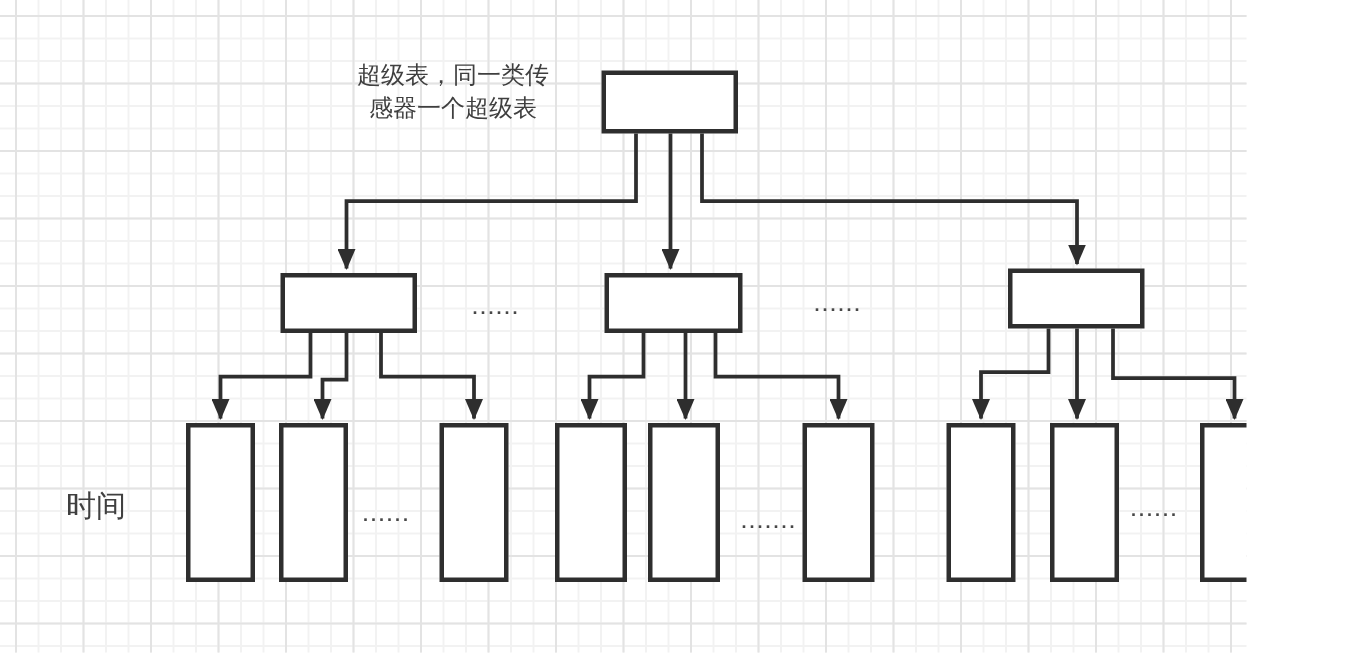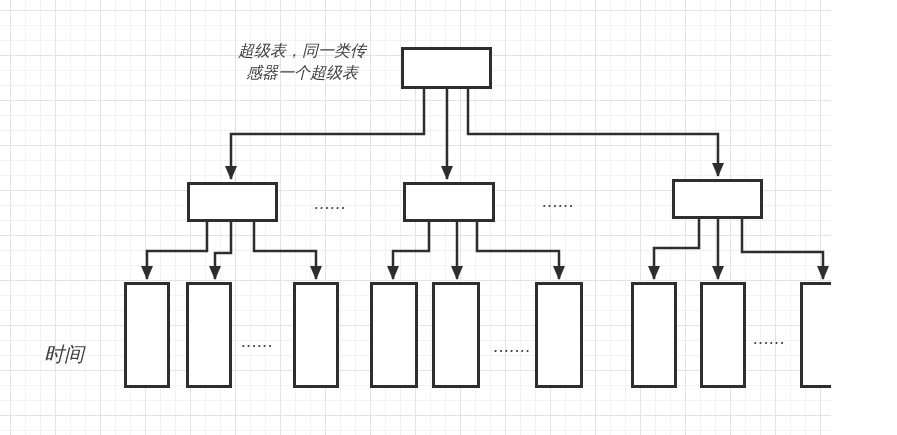--- a/index.html
+++ b/index.html
@@ -19,42 +19,40 @@
     width:831px;height:435px;
     overflow:hidden;
     background-color:var(--bg);
     background-image:
       linear-gradient(var(--grid-major) 1px, transparent 1px),
       linear-gradient(90deg, var(--grid-major) 1px, transparent 1px),
       linear-gradient(var(--grid-minor) 1px, transparent 1px),
       linear-gradient(90deg, var(--grid-minor) 1px, transparent 1px);
     background-size:45px 45px,45px 45px,15px 15px,15px 15px;
     background-position:10px 10px;
-    font-style:italic;
   }
   .node{
     position:absolute;
     background:#fff;
     border:3px solid var(--stroke);
     box-sizing:border-box;
   }
   .label{
     position:absolute;
     color:var(--text);
     white-space:pre-line;
     text-align:center;
   }
   .label.annotation{
     font-size:16px;
     line-height:22px;
   }
   .label.time{
     font-size:20px;
     line-height:24px;
-    margin-top:16px;
   }
   .ellipsis{
     position:absolute;
     transform:translate(-50%,-50%);
     color:#474747;
     font-size:12px;
     font-weight:bold;
     letter-spacing:2px;
     white-space:nowrap;
   }

